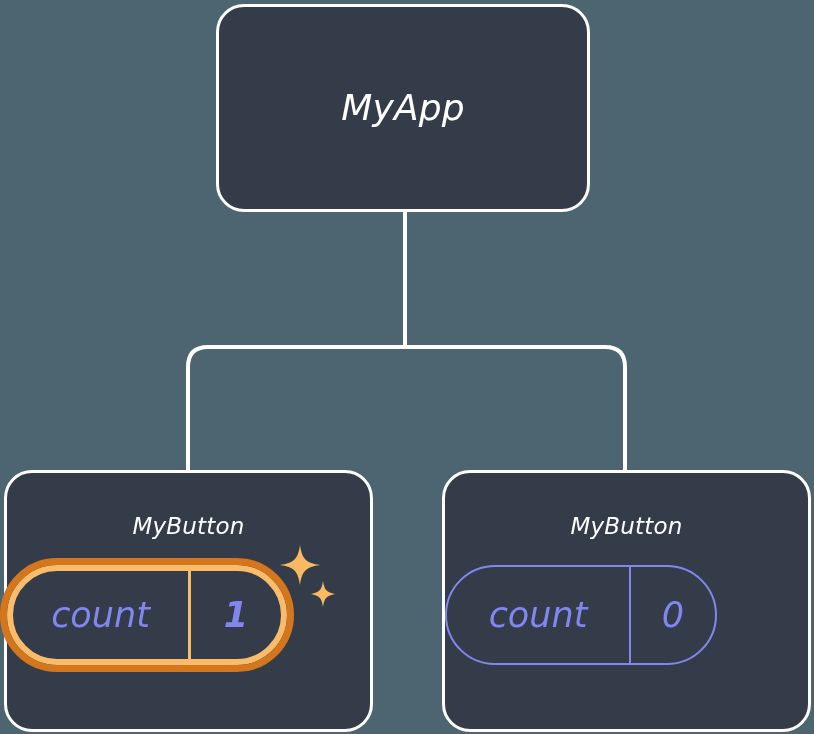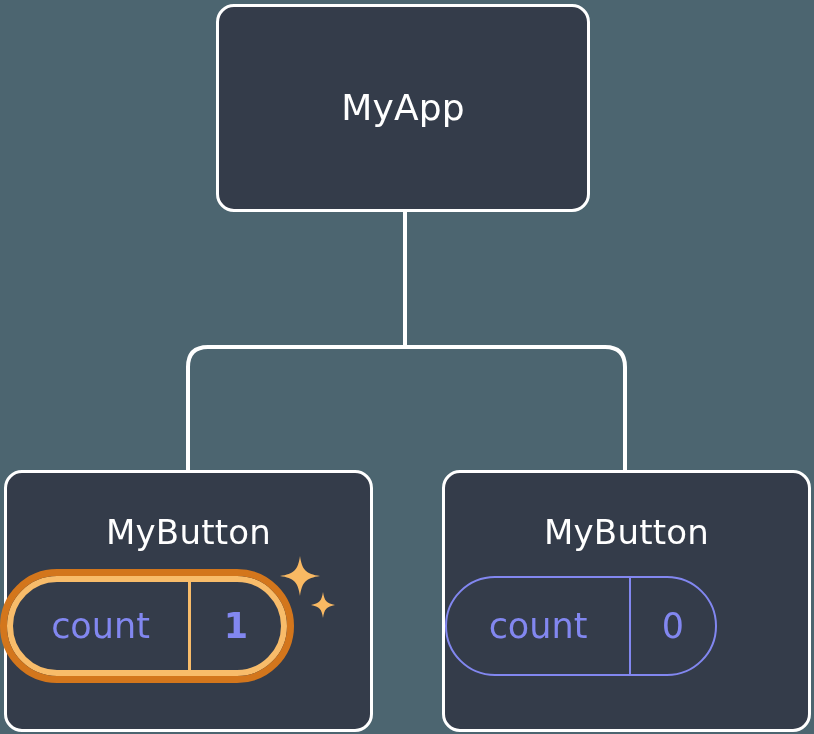--- a/index.html
+++ b/index.html
@@ -27,24 +27,25 @@
     height: 734px;
     pointer-events: none;
   }
 
   
   .node-card {
     position: absolute;
     box-sizing: border-box;
     background: #343c4a;
     border: 3px solid #ffffff;
-    border-radius: 18px;
+    border-radius: 28px;
     display: flex;
     flex-direction: column;
     align-items: center;
+    font-style: italic;
   }
   .node-card.root {
     left: 216px;
     top: 4px;
     width: 374px;
     height: 208px;
     justify-content: center;
   }
   .node-card.child-left {
     left: 4px;
@@ -56,21 +57,21 @@
   .node-card.child-right {
     left: 442px;
     top: 470px;
     width: 369px;
     height: 262px;
     padding-top: 42px;
   }
 
   .node-title {
     color: #ffffff;
-    font-size: 34px;
+    font-size: 23px;
     font-weight: 400;
     letter-spacing: 0.2px;
     line-height: 1;
     white-space: nowrap;
   }
   .node-card.root .node-title {
     font-size: 36px;
   }
 
   

